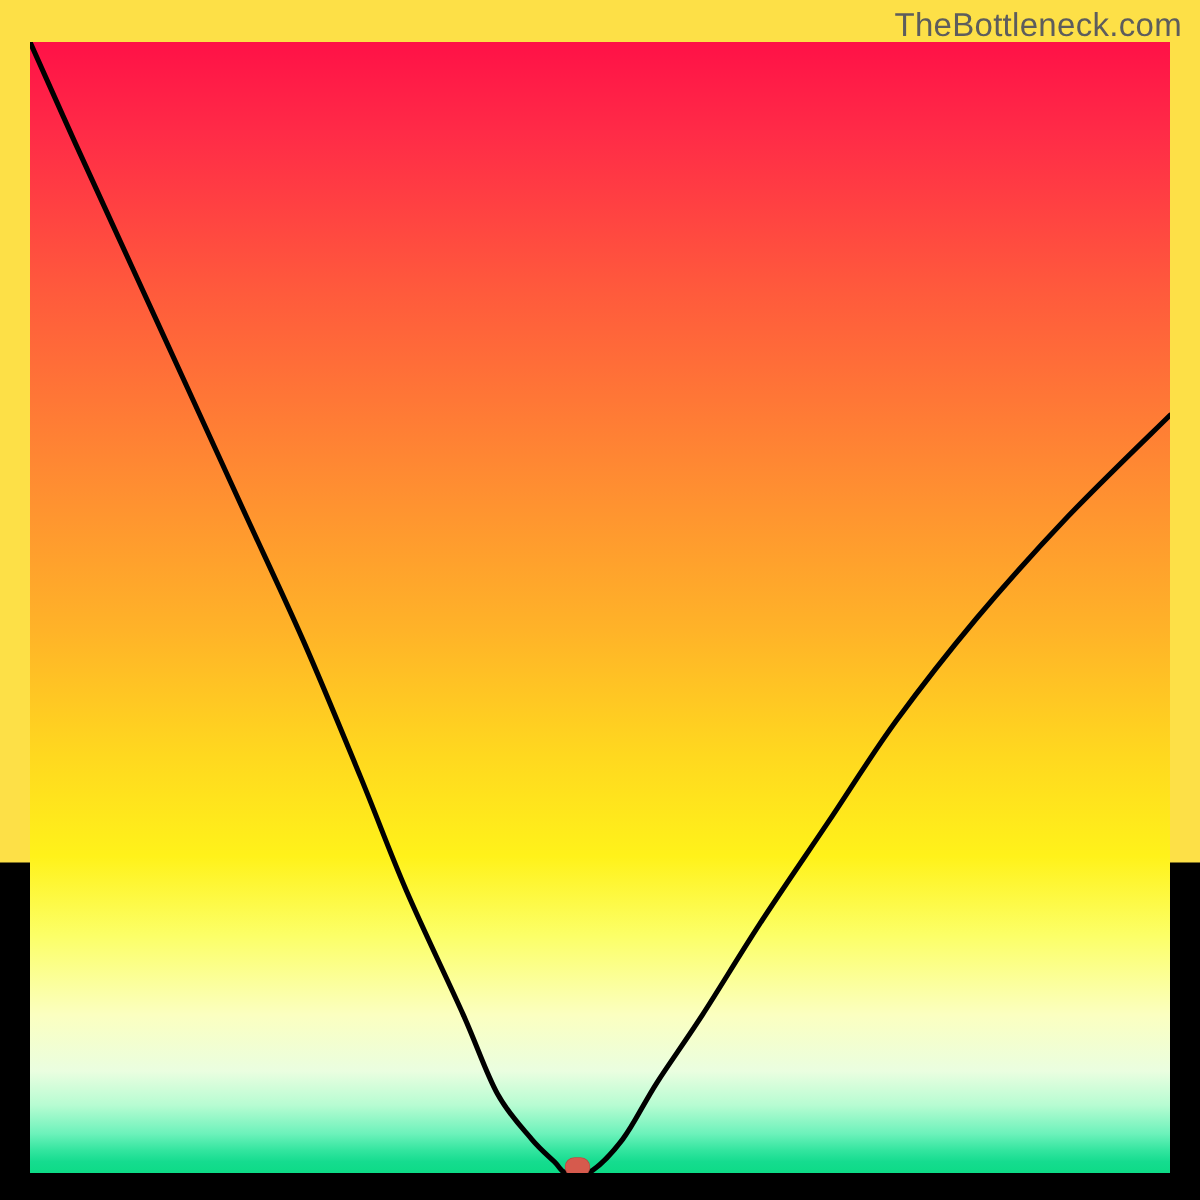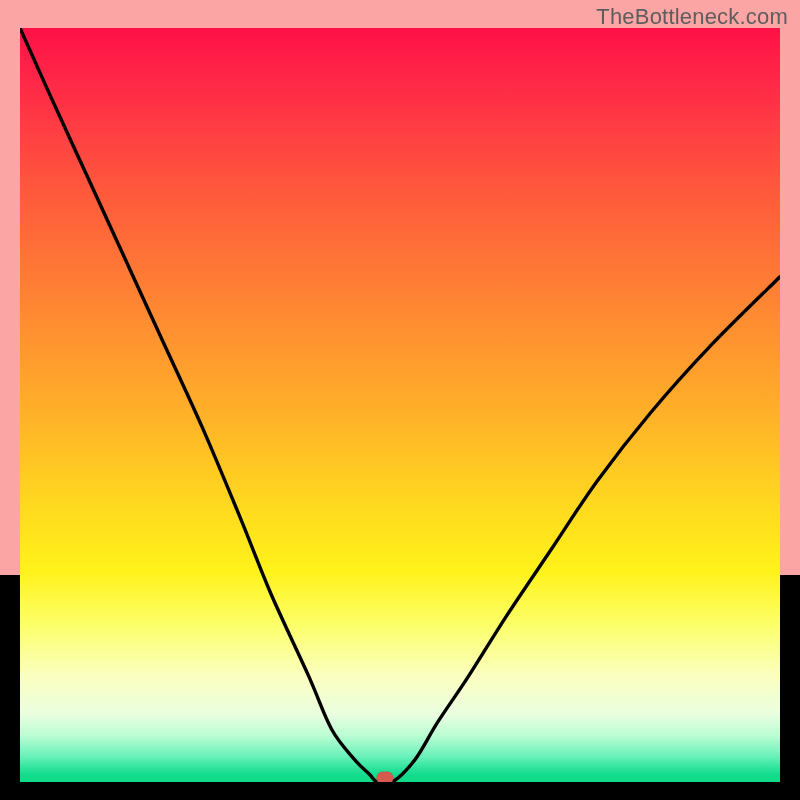--- a/index.html
+++ b/index.html
@@ -8,21 +8,21 @@
     width: 800px;
     height: 800px;
     background: #000;
     font-family: Arial, Helvetica, sans-serif;
     overflow: hidden;
   }
   .frame {
     position: relative;
     width: 800px;
     height: 575px;
-    background: #fca5a5;
+    background: #fde047;
   }
   .watermark {
     position: absolute;
     top: 4px;
     right: 12px;
     color: #5d5d5d;
     font-size: 22px;
     font-weight: 400;
     letter-spacing: 0.2px;
     z-index: 5;

